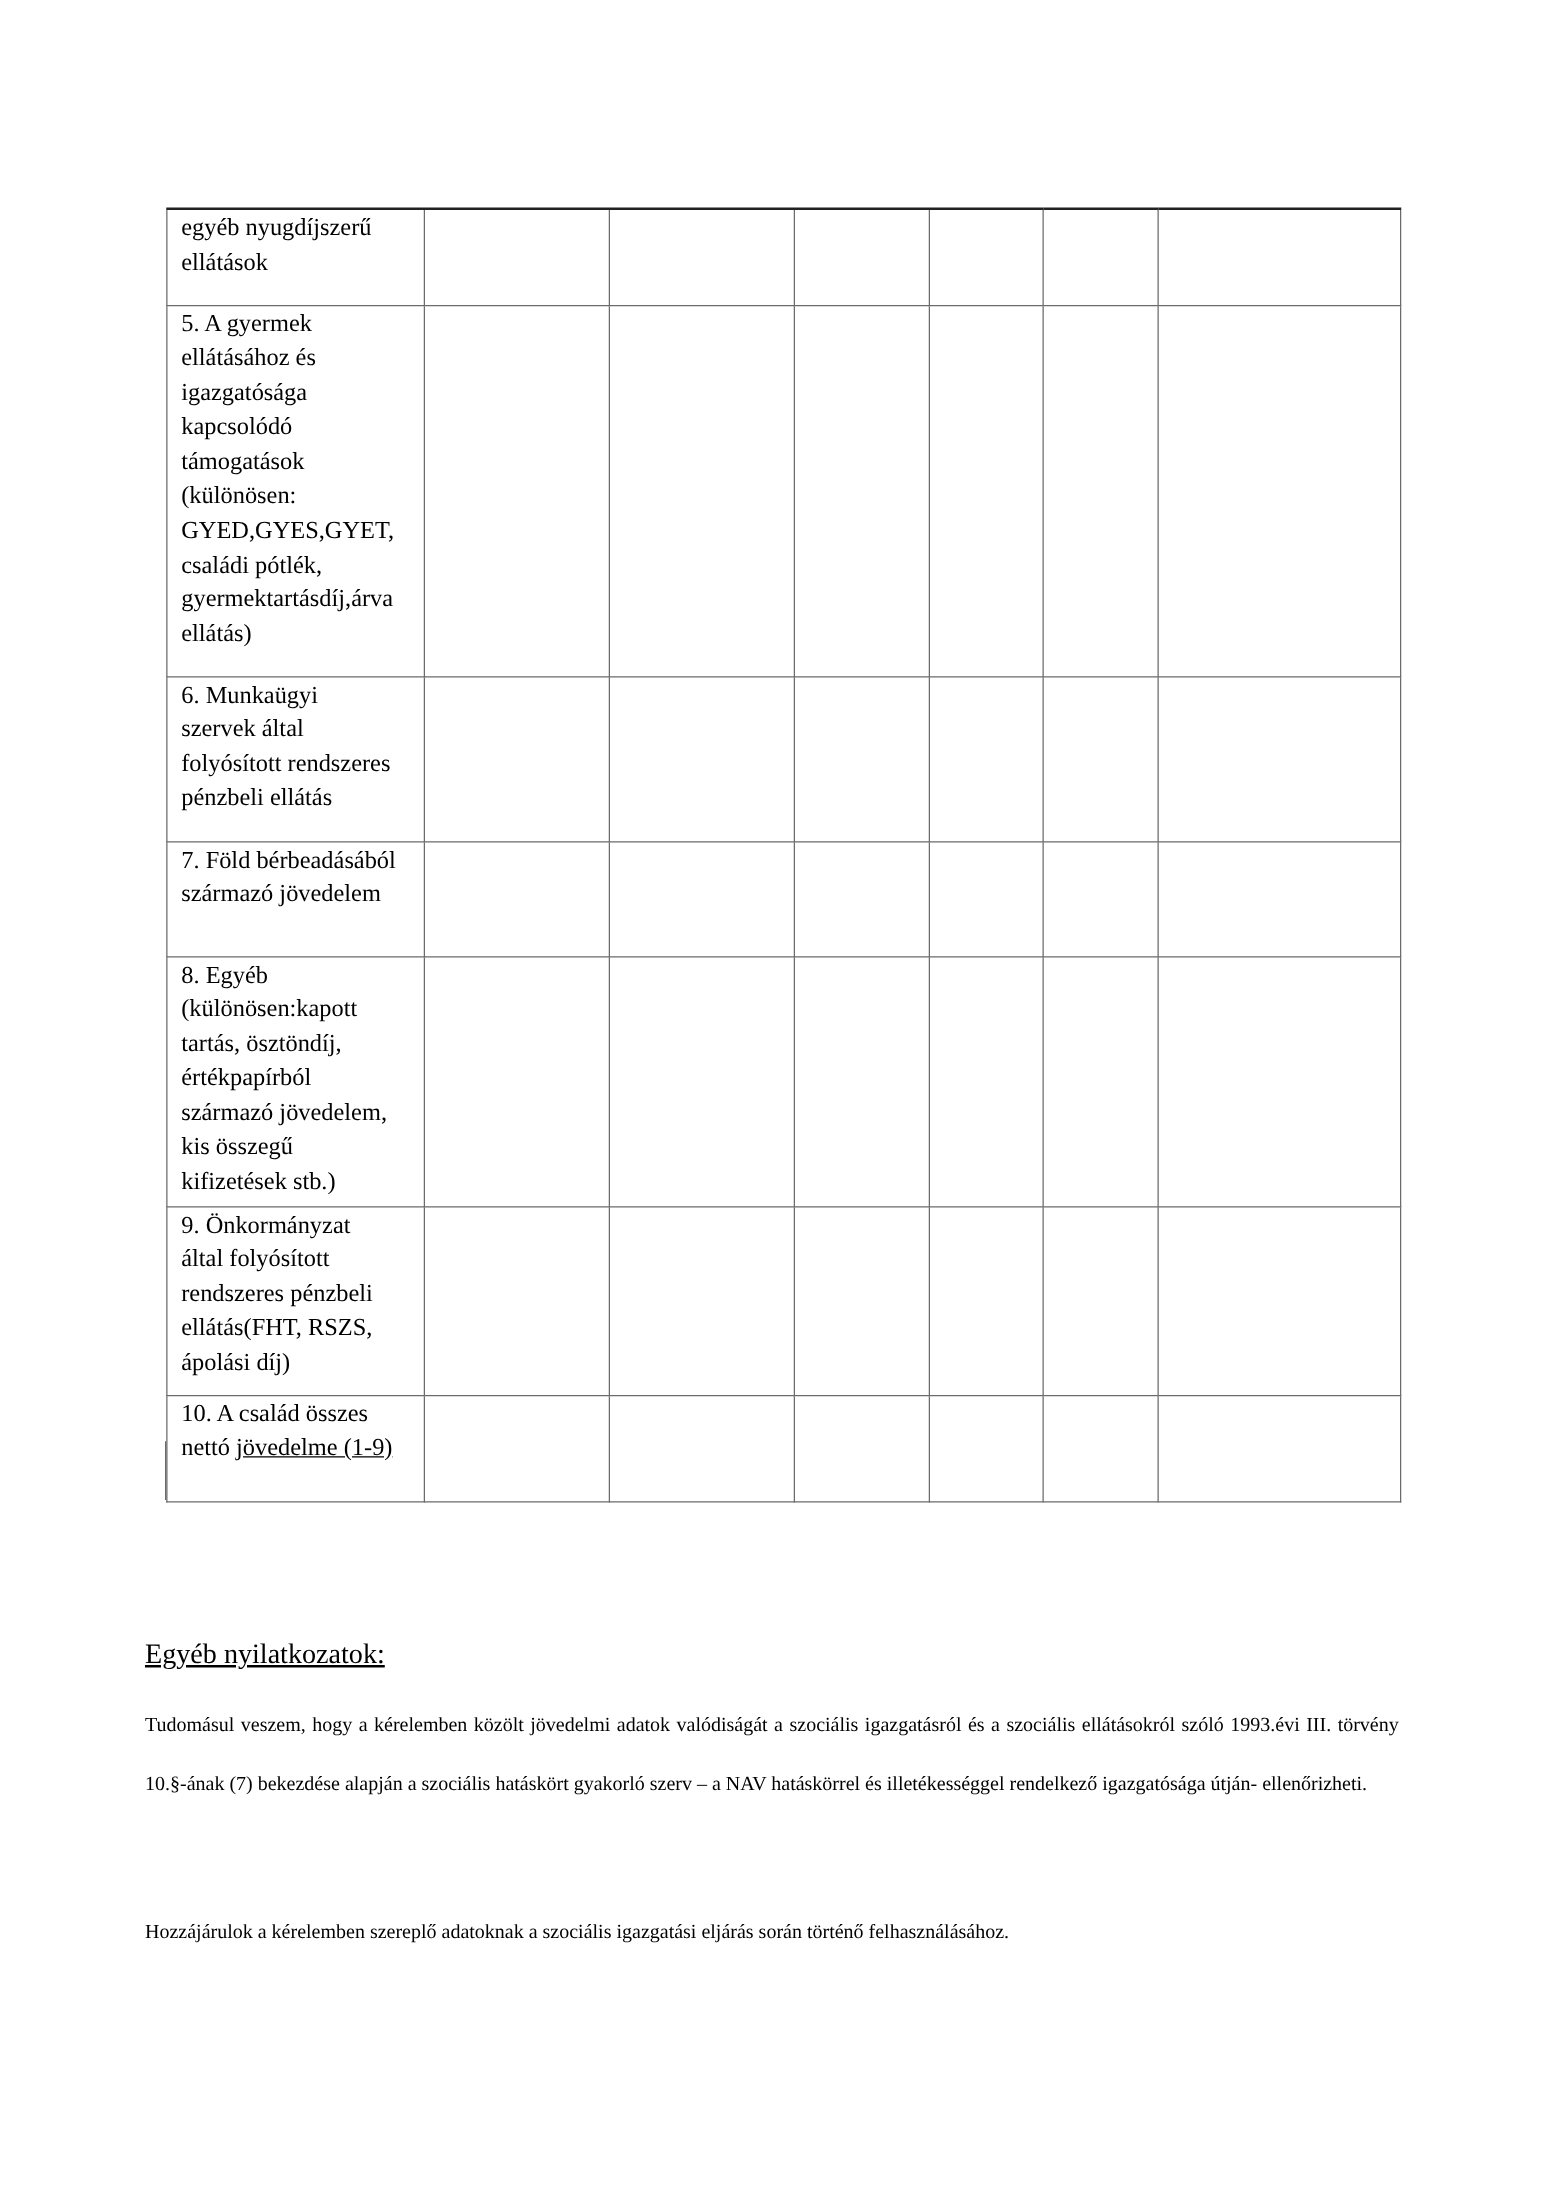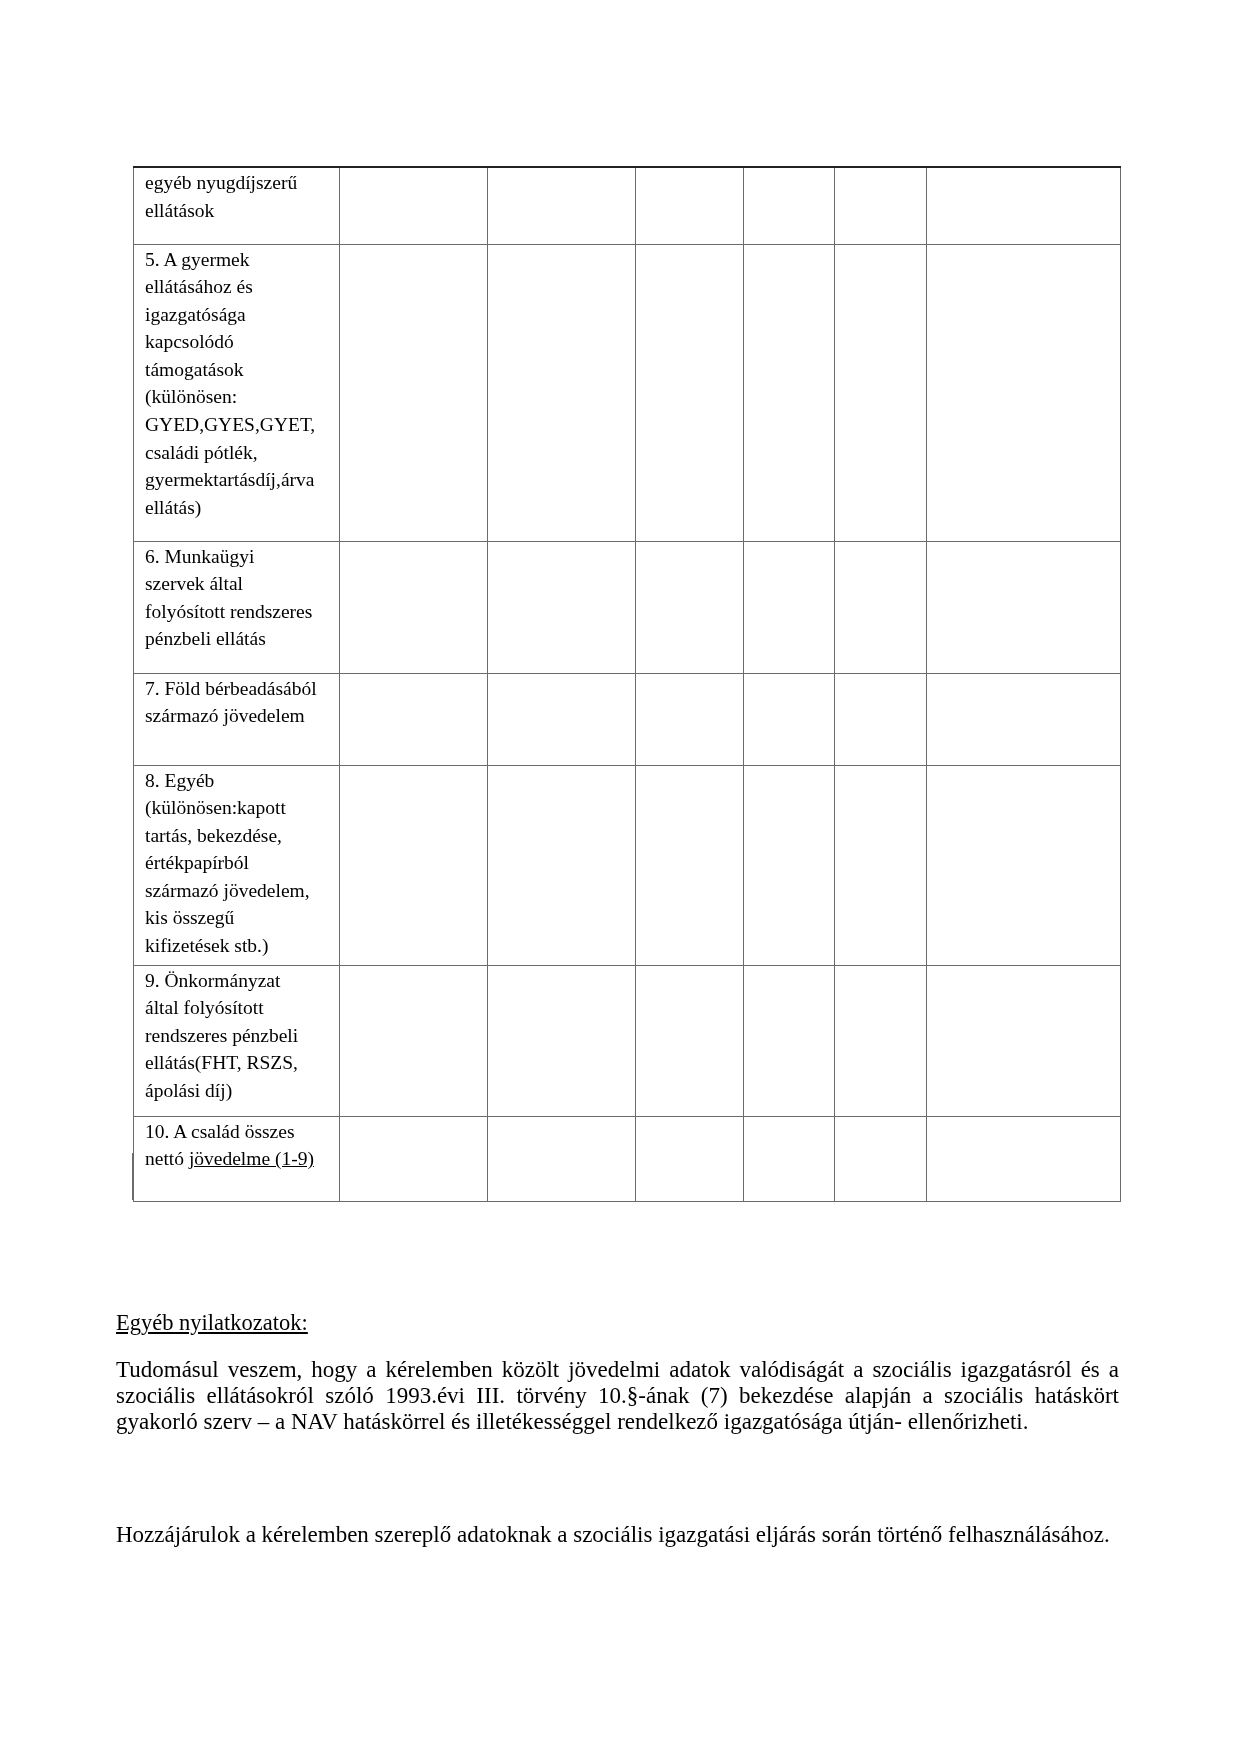--- a/index.html
+++ b/index.html
@@ -33,21 +33,21 @@
     font-size: 23px; line-height: 30px; white-space: nowrap;
   }
   .summary b { font-weight: bold; }
 
   .heading {
     position: absolute; left: 116px; top: 1308px;
     font-size: 22.5px; line-height: 30px; font-weight: normal; text-decoration: underline;
   }
   .para {
     position: absolute; left: 116px; width: 1003px;
-    font-size: 23px; line-height: 26px; text-align: justify;
+    font-size: 16px; line-height: 47px; text-align: justify;
   }
   .para1 { top: 1357px; }
   .para2 { top: 1510px; margin-top: 12px; }
 </style>
 </head>
 <body>
 
 <div class="page">
 
   <table class="income">
@@ -116,21 +116,21 @@
           <td></td>
         <td></td>
           <td></td>
         <td></td>
           <td></td>
       </tr>
       <tr style="height:200px">
         <td class="label">
           <span>8. Egyéb</span><br>
           <span>(különösen:kapott</span><br>
-          <span>tartás, bekezdése,</span><br>
+          <span>tartás, ösztöndíj,</span><br>
           <span>értékpapírból</span><br>
           <span>származó jövedelem,</span><br>
           <span>kis összegű</span><br>
           <span>kifizetések stb.)</span>
         </td>
         <td></td>
           <td></td>
         <td></td>
           <td></td>
         <td></td>

